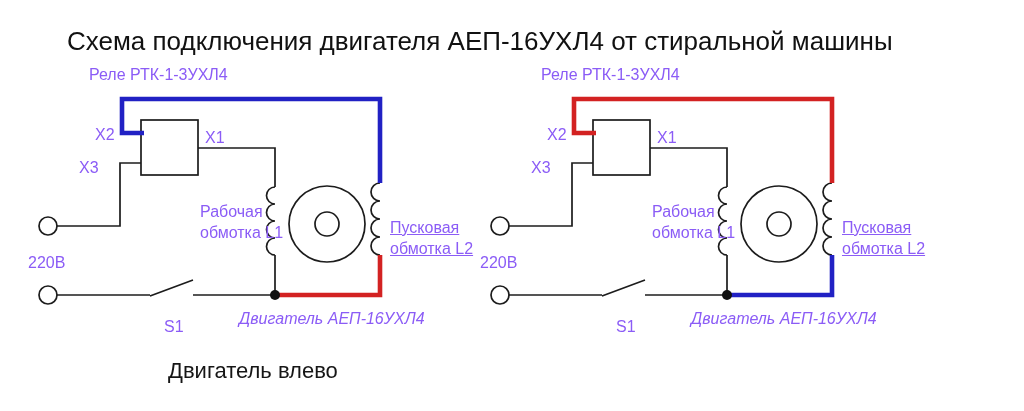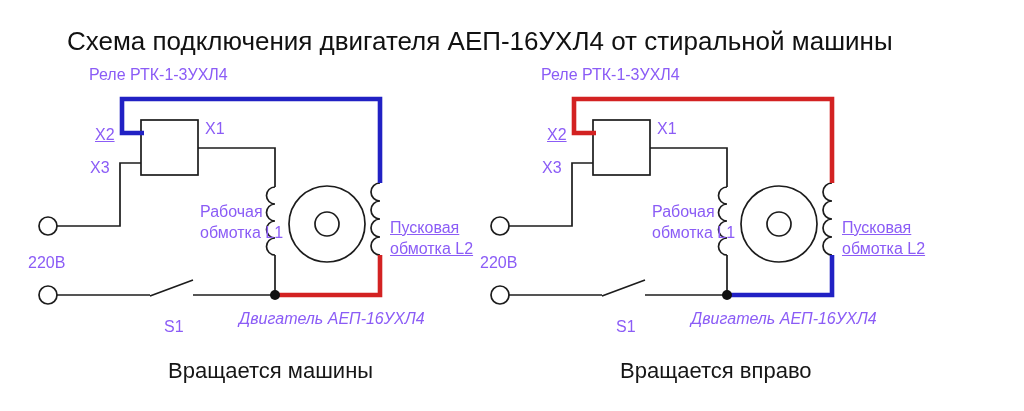--- a/index.html
+++ b/index.html
@@ -43,23 +43,23 @@
     height: 345px;
   }
   .lbl {
     position: absolute;
     font-size: 16px;
     line-height: 21px;
     color: #8b5cf6;
     white-space: pre-line;
   }
   .lbl-relay   { left: 89px;  top: 4px;  }
-  .lbl-x2      { left: 95px;  top: 64px; text-decoration: underline; }
-  .lbl-x3      { left: 90px;  top: 97px; }
-  .lbl-x1      { left: 205px; top: 58px; }
+  .lbl-x2      { left: 95px;  top: 64px; }
+  .lbl-x3      { left: 79px;  top: 97px; }
+  .lbl-x1      { left: 205px; top: 67px; }
   .lbl-main    { left: 200px; top: 141px; }
   .lbl-start   { left: 390px; top: 157px; text-decoration: underline; }
   .lbl-voltage { left: 28px;  top: 192px; }
   .lbl-s1      { left: 164px; top: 241px; margin-top: 15px; }
   .lbl-motor   { left: 239px; top: 248px; font-style: italic; }
   .lbl-caption {
     position: absolute;
     left: 168px;
     top: 298px;
     font-size: 22px;
@@ -99,21 +99,21 @@
     <div class="lbl lbl-x2">X2</div>
     <div class="lbl lbl-x3">X3</div>
     <div class="lbl lbl-x1">X1</div>
     <div class="lbl lbl-main">Рабочая
 обмотка L1</div>
     <div class="lbl lbl-start">Пусковая
 обмотка L2</div>
     <div class="lbl lbl-voltage">220В</div>
     <div class="lbl lbl-s1">S1</div>
     <div class="lbl lbl-motor">Двигатель АЕП-16УХЛ4</div>
-    <div class="lbl-caption">Вращается машины</div>
+    <div class="lbl-caption">Двигатель влево</div>
   </section>
 
   <section class="diagram right">
     <svg class="circuit" viewBox="0 0 480 345">
 
       <polyline points="198,88 275,88 275,127" fill="none" stroke="#1c1c1c" stroke-width="1.7"></polyline>
       <line x1="275" y1="195" x2="275" y2="235" stroke="#1c1c1c" stroke-width="1.7"></line>
       <polyline points="141,103 120,103 120,166 57,166" fill="none" stroke="#1c1c1c" stroke-width="1.7"></polyline>
       <line x1="57" y1="235" x2="150" y2="235" stroke="#1c1c1c" stroke-width="1.7"></line>
       <line x1="150" y1="236" x2="193" y2="220" stroke="#1c1c1c" stroke-width="1.7"></line>
@@ -134,16 +134,15 @@
     <div class="lbl lbl-x2">X2</div>
     <div class="lbl lbl-x3">X3</div>
     <div class="lbl lbl-x1">X1</div>
     <div class="lbl lbl-main">Рабочая
 обмотка L1</div>
     <div class="lbl lbl-start">Пусковая
 обмотка L2</div>
     <div class="lbl lbl-voltage">220В</div>
     <div class="lbl lbl-s1">S1</div>
     <div class="lbl lbl-motor">Двигатель АЕП-16УХЛ4</div>
-    <div class="lbl-caption">Вращается вправо</div>
   </section>
 
 </div>
 
 </body></html>

